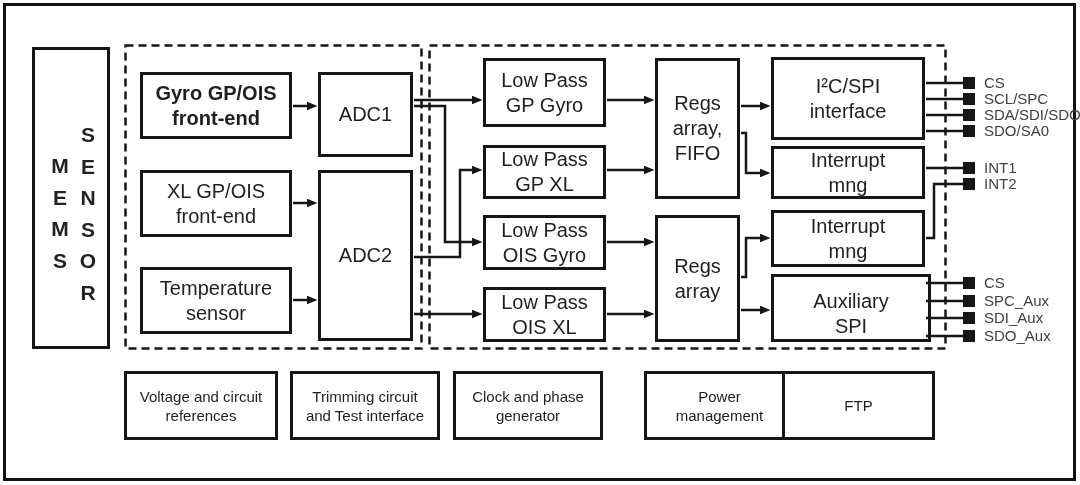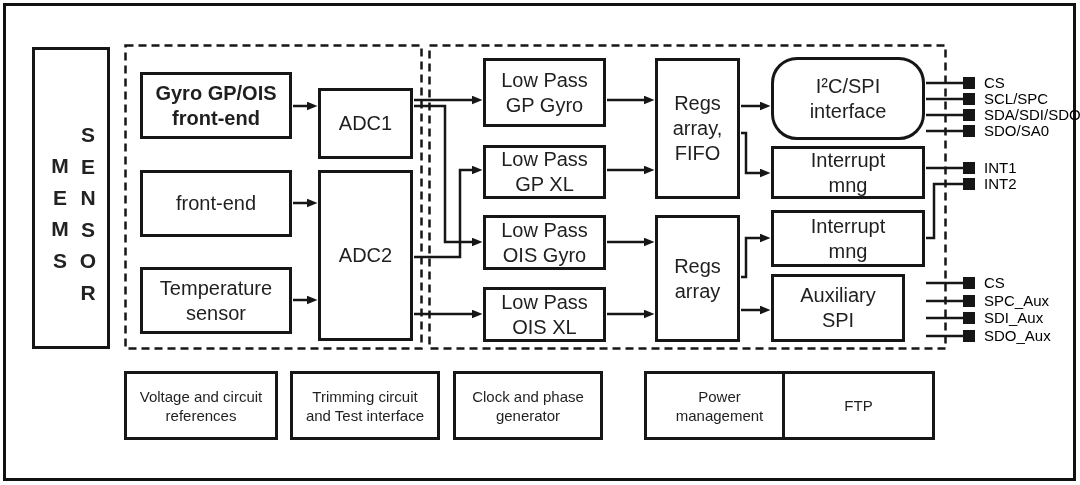--- a/index.html
+++ b/index.html
@@ -21,48 +21,49 @@
   .vword{
     position:absolute;width:24px;word-break:break-all;text-align:center;
     font-size:21px;line-height:31.5px;font-weight:700;color:#222;
   }
   .wires{position:absolute;left:0;top:0;z-index:3;pointer-events:none;}
   .wire{stroke:#161616;stroke-width:2.5;fill:none;}
   .dashedbox{stroke:#161616;stroke-width:2.5;fill:none;stroke-dasharray:8 5;}
   .pad{fill:#161616;}
   .pinlabel{
     position:absolute;left:984px;font-size:15px;line-height:20px;height:20px;
-    color:#000000;white-space:nowrap;z-index:2;font-weight:400;
+    color:#404040;white-space:nowrap;z-index:2;font-weight:400;
   }
 </style>
 </head>
 <body>
 
 <div class="canvas">
 
   <div class="frame"></div>
 
   <div class="box" style="left:32px;top:47px;width:78px;height:302px;">
     <div class="vword" style="left:13px;top:100px;">MEMS</div>
     <div class="vword" style="left:41px;top:69px;">SENSOR</div>
   </div>
 
   <div class="box" style="left:140px;top:72px;width:152px;height:67px;font-weight:bold;">
     <span class="ln">Gyro GP/OIS</span>
     <span class="ln">front-end</span>
   </div>
   <div class="box" style="left:140px;top:170px;width:152px;height:67px;">
+    <span class="ln">XL GP/OIS</span>
     <span class="ln">front-end</span>
   </div>
   <div class="box" style="left:140px;top:267px;width:152px;height:67px;">
     <span class="ln">Temperature</span>
     <span class="ln">sensor</span>
   </div>
 
-  <div class="box" style="left:318px;top:88px;width:95px;height:71px;">
+  <div class="box" style="left:318px;top:72px;width:95px;height:85px;">
     <span class="ln">ADC1</span>
   </div>
   <div class="box" style="left:318px;top:170px;width:95px;height:171px;">
     <span class="ln">ADC2</span>
   </div>
 
   <div class="box" style="left:483px;top:58px;width:123px;height:69px;">
     <span class="ln">Low Pass</span>
     <span class="ln">GP Gyro</span>
   </div>
@@ -82,33 +83,33 @@
   <div class="box" style="left:655px;top:58px;width:85px;height:141px;">
     <span class="ln">Regs</span>
     <span class="ln">array,</span>
     <span class="ln">FIFO</span>
   </div>
   <div class="box" style="left:655px;top:215px;width:85px;height:127px;">
     <span class="ln">Regs</span>
     <span class="ln">array</span>
   </div>
 
-  <div class="box" style="left:771px;top:57px;width:154px;height:83px;border-radius:26px;">
+  <div class="box" style="left:771px;top:57px;width:154px;height:83px;">
     <span class="ln">I²C/SPI</span>
     <span class="ln">interface</span>
   </div>
   <div class="box" style="left:771px;top:146px;width:154px;height:53px;">
     <span class="ln">Interrupt</span>
     <span class="ln">mng</span>
   </div>
   <div class="box" style="left:771px;top:210px;width:154px;height:57px;">
     <span class="ln">Interrupt</span>
     <span class="ln">mng</span>
   </div>
-  <div class="box" style="left:771px;top:274px;width:134px;height:68px;">
+  <div class="box" style="left:771px;top:274px;width:160px;height:68px;justify-content:flex-end;">
     <span class="ln">Auxiliary</span>
     <span class="ln">SPI</span>
   </div>
 
   <div class="box bbox" style="left:124px;top:371px;width:154px;height:69px;">
     <span class="ln">Voltage and circuit</span>
     <span class="ln">references</span>
   </div>
   <div class="box bbox" style="left:290px;top:371px;width:150px;height:69px;">
     <span class="ln">Trimming circuit</span>

